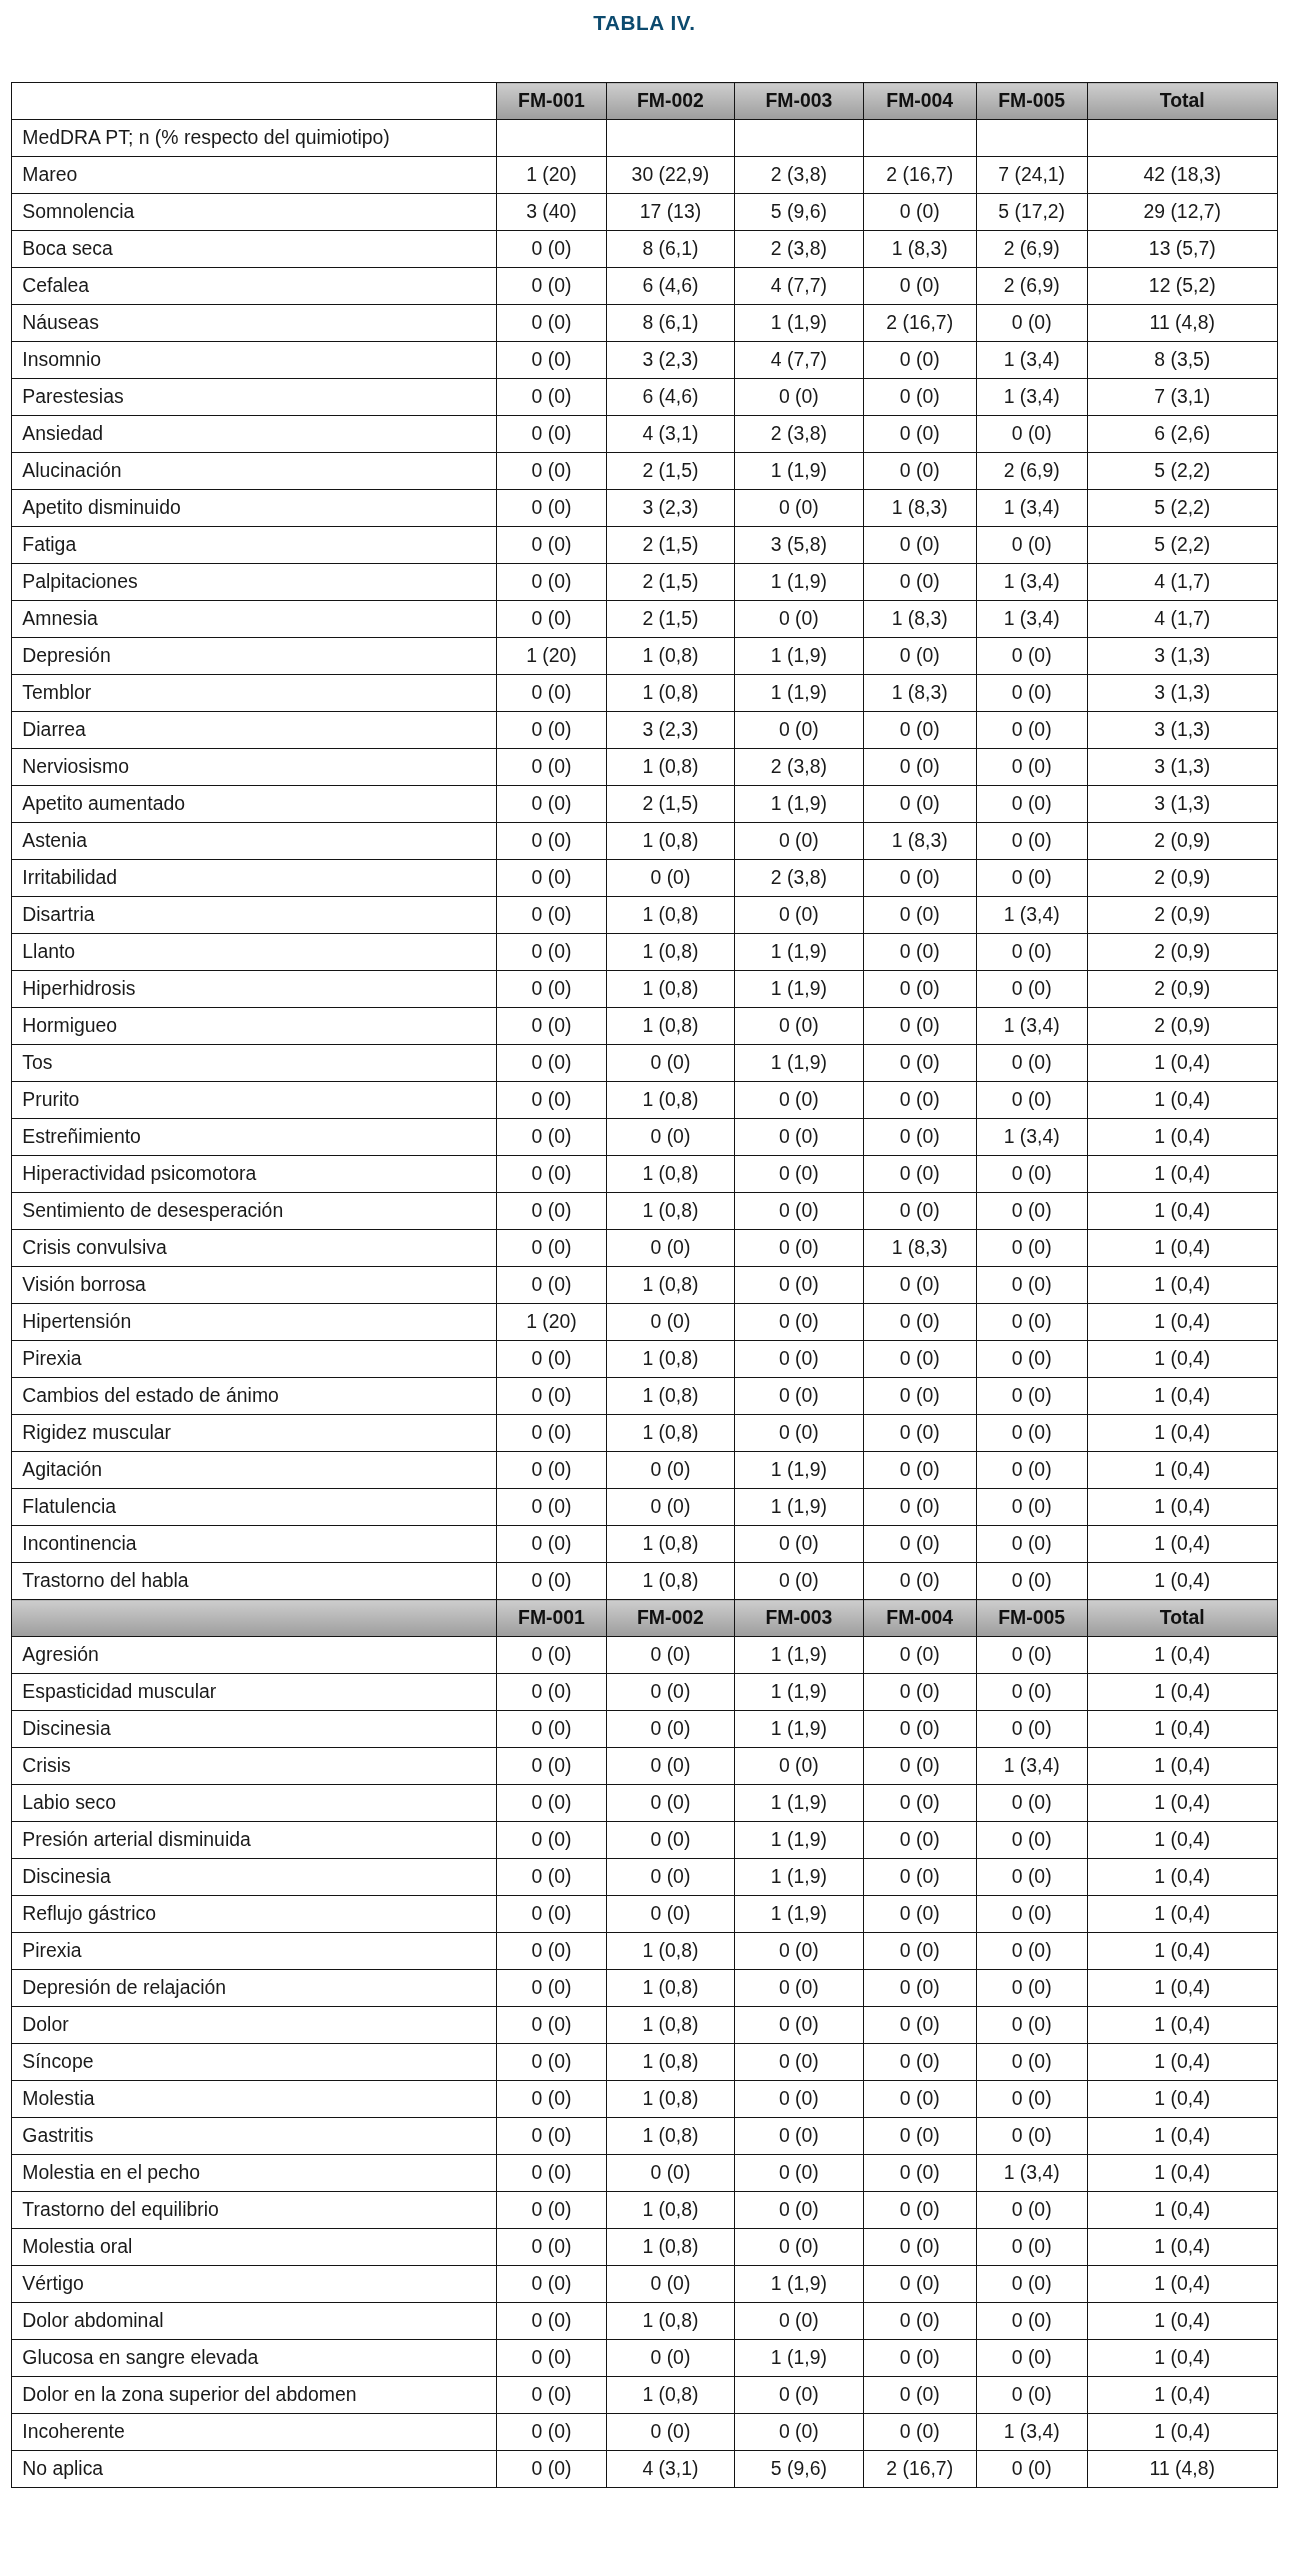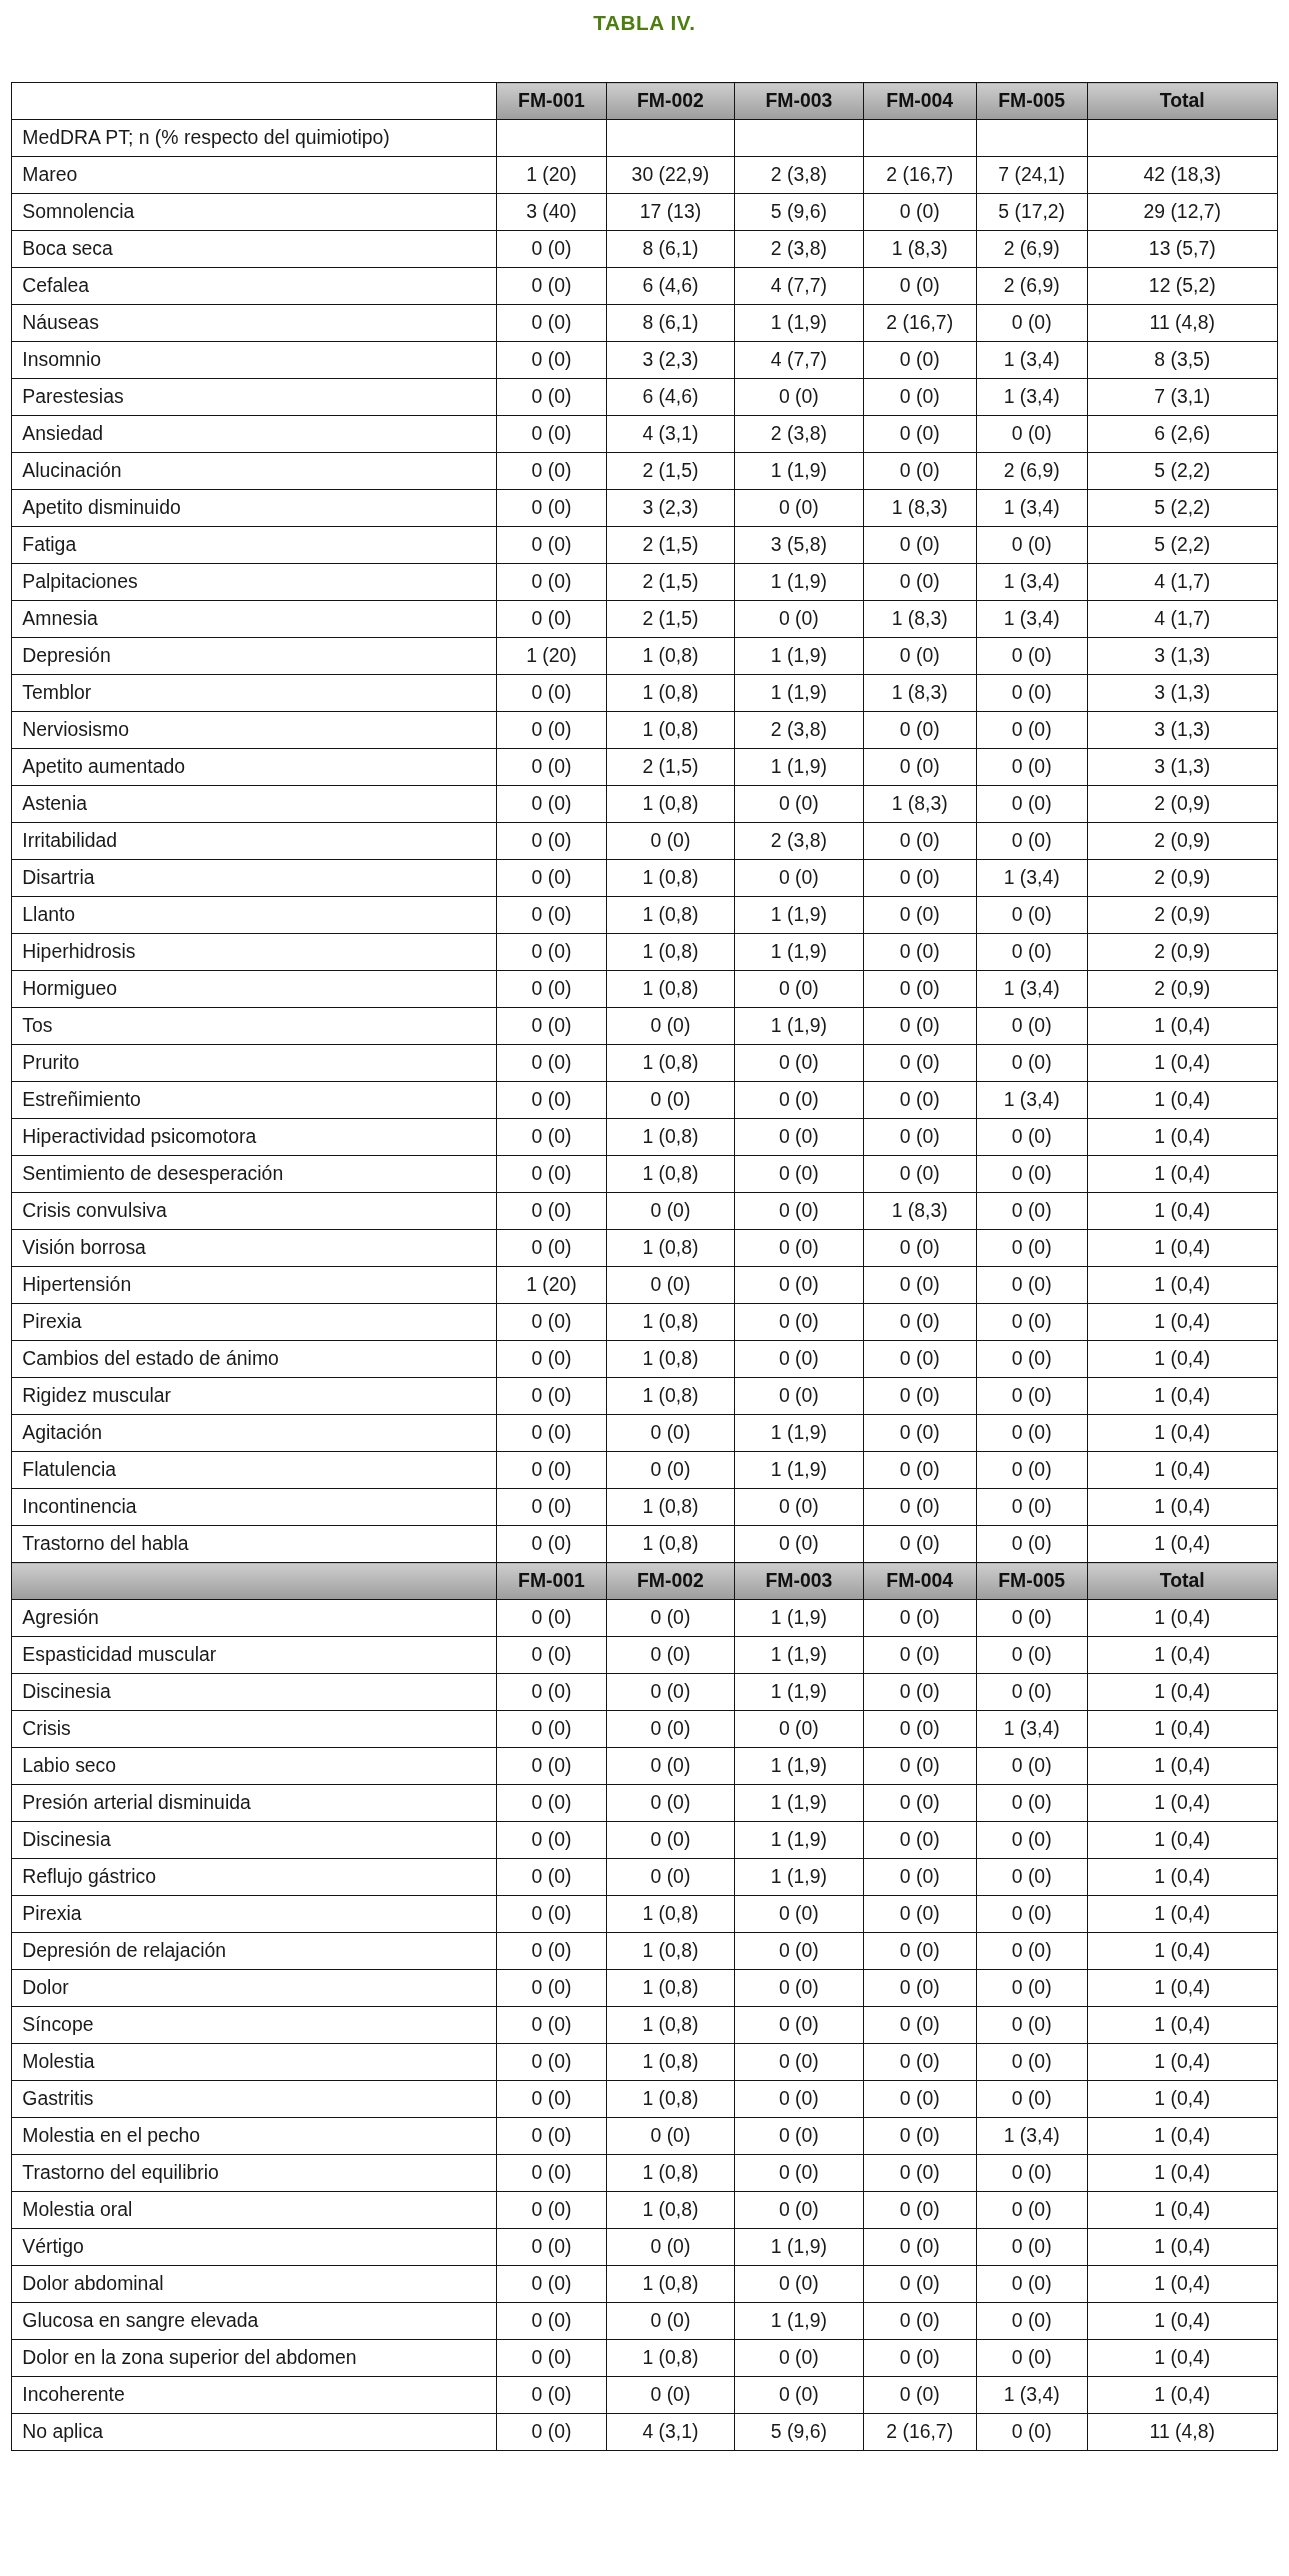--- a/index.html
+++ b/index.html
@@ -5,21 +5,21 @@
   html, body { margin: 0; padding: 0; background: #ffffff; }
   body {
     width: 1289px;
     font-family: "Liberation Sans", "DejaVu Sans", sans-serif;
     color: #1a1a1a;
   }
   .page { padding: 5px 11.3px 15px 11.3px; box-sizing: border-box; }
   .title {
     text-align: center;
     font-weight: 700;
-    color: #4d7c0f;
+    color: #0c4a6e;
     font-size: 20.7px;
     line-height: 1;
     padding: 7.5px 0 8.8px 0;
     letter-spacing: 0.6px;
   }
   table.tbl {
     width: 100%;
     border-collapse: collapse;
     table-layout: fixed;
     border: 1.9px solid #141414;
@@ -209,20 +209,29 @@
         <tr>
           <td class="label-cell">Temblor</td>
           <td class="value-cell">0 (0)</td>
           <td class="value-cell">1 (0,8)</td>
           <td class="value-cell">1 (1,9)</td>
           <td class="value-cell">1 (8,3)</td>
           <td class="value-cell">0 (0)</td>
           <td class="value-cell">3 (1,3)</td>
         </tr>
         <tr>
+          <td class="label-cell">Diarrea</td>
+          <td class="value-cell">0 (0)</td>
+          <td class="value-cell">3 (2,3)</td>
+          <td class="value-cell">0 (0)</td>
+          <td class="value-cell">0 (0)</td>
+          <td class="value-cell">0 (0)</td>
+          <td class="value-cell">3 (1,3)</td>
+        </tr>
+        <tr>
           <td class="label-cell">Nerviosismo</td>
           <td class="value-cell">0 (0)</td>
           <td class="value-cell">1 (0,8)</td>
           <td class="value-cell">2 (3,8)</td>
           <td class="value-cell">0 (0)</td>
           <td class="value-cell">0 (0)</td>
           <td class="value-cell">3 (1,3)</td>
         </tr>
         <tr>
           <td class="label-cell">Apetito aumentado</td>

